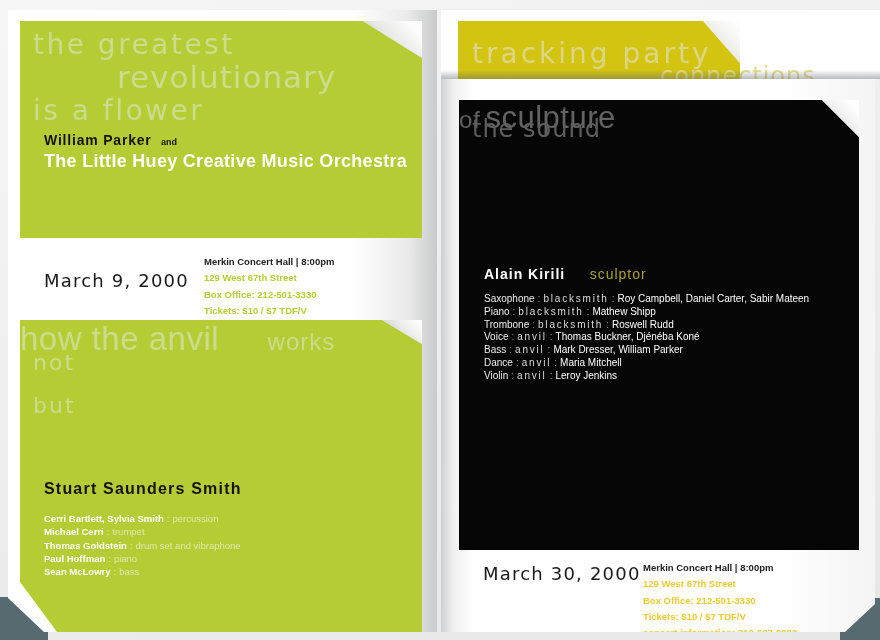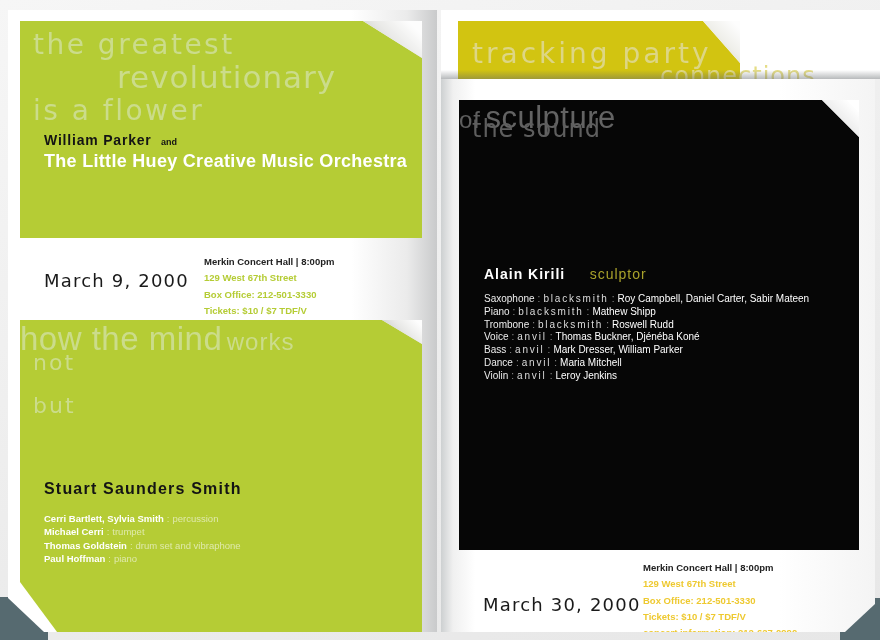--- a/index.html
+++ b/index.html
@@ -54,21 +54,21 @@
   #ensemble{position:absolute;left:24px;top:130px;font-size:18px;font-weight:700;
      letter-spacing:.3px;color:#ffffff;white-space:nowrap;}
 
   #nb1{left:13px;top:16px;font-size:22px;letter-spacing:2px;margin-top:15px;}
   #nb2{left:13px;top:39px;white-space:nowrap;}
   #nb2 .small{font-size:22px;letter-spacing:.5px;color:#cbdc8b;}
   #nb2 .big{font-size:33px;letter-spacing:.5px;color:#cbdc8b;}
   #nb3{left:13px;top:74px;font-size:22px;letter-spacing:2px;}
   #nb4{left:13px;top:90px;white-space:nowrap;}
   #nb4 .big{font-size:33px;letter-spacing:.5px;color:#cbdc8b;}
-  #nb4 .small{font-size:24px;letter-spacing:1px;color:#cbdc8b;}
+  #nb4 .small{font-size:24px;letter-spacing:1px;color:#cbdc8b;margin-left:44px;}
 
   #sss{position:absolute;left:24px;top:160px;font-size:16px;font-weight:700;
      letter-spacing:1.2px;color:#141414;white-space:nowrap;}
   #left-personnel{position:absolute;left:24px;top:192px;font-size:9.5px;line-height:13.3px;}
   #left-personnel .name{color:#ffffff;font-weight:700;}
   #left-personnel .lsep{color:#dfe9ab;margin:0 3px;}
   #left-personnel .role{color:#dfe9ab;font-weight:500;}
 
   
   .date{position:absolute;font-size:18px;letter-spacing:1.2px;color:#1a1a1a;white-space:nowrap;
@@ -99,21 +99,21 @@
 
   #kirili-line{position:absolute;left:25px;top:165px;white-space:nowrap;}
   #kirili-line .artist{font-size:14px;font-weight:700;letter-spacing:1px;color:#ffffff;}
   #kirili-line .role{font-size:14px;letter-spacing:1px;color:#a9a22b;margin-left:20px;}
   #right-personnel{position:absolute;left:25px;top:193px;font-size:10px;line-height:12.8px;white-space:nowrap;}
   #right-personnel .instr{color:#ededed;font-weight:400;}
   #right-personnel .cat{color:#dcdcdc;letter-spacing:1.8px;}
   #right-personnel .bsep{color:#8f8f8f;margin:0 3px;}
   #right-personnel .names{color:#ffffff;font-weight:400;}
 
-  #date-right{left:42px;top:515px;}
+  #date-right{left:42px;top:484px;}
   #details-right{left:202px;top:481px;}
 </style>
 </head>
 <body>
 
 <div id="canvas">
 
   <div class="abs slate" id="slate-left"></div>
   <div class="abs slate" id="slate-right"></div>
 
@@ -145,34 +145,35 @@
       <div class="grn">129 West 67th Street</div>
       <div class="grn">Box Office: 212-501-3330</div>
       <div class="grn">Tickets: $10 / $7 TDF/V</div>
       <div class="grn">concert information: 212-627-0990</div>
     </div>
 
     <div class="green-panel" id="green-bottom">
       <div class="g-head" id="nb1">not</div>
       <div class="g-head" id="nb3">but</div>
       <div id="nb4">
-        <span class="big">how the mind</span>
+        <span class="big">how the anvil</span>
         <span class="small">works</span>
       </div>
       <div id="sss">Stuart Saunders Smith</div>
       <div id="left-personnel">
 
           <div><span class="name">Cerri Bartlett, Sylvia Smith</span><span class="lsep">:</span><span class="role">percussion</span></div>
 
           <div><span class="name">Michael Cerri</span><span class="lsep">:</span><span class="role">trumpet</span></div>
 
           <div><span class="name">Thomas Goldstein</span><span class="lsep">:</span><span class="role">drum set and vibraphone</span></div>
 
           <div><span class="name">Paul Hoffman</span><span class="lsep">:</span><span class="role">piano</span></div>
 
+          <div><span class="name">Sean McLowry</span><span class="lsep">:</span><span class="role">bass</span></div>
         </div>
     </div>
     <div id="green-bottom-fold"></div>
   </div>
 
   <div class="abs" id="right-page">
 
     <div id="black-panel">
       <div class="k-head" id="k1">the sound</div>
       <div id="k2">

